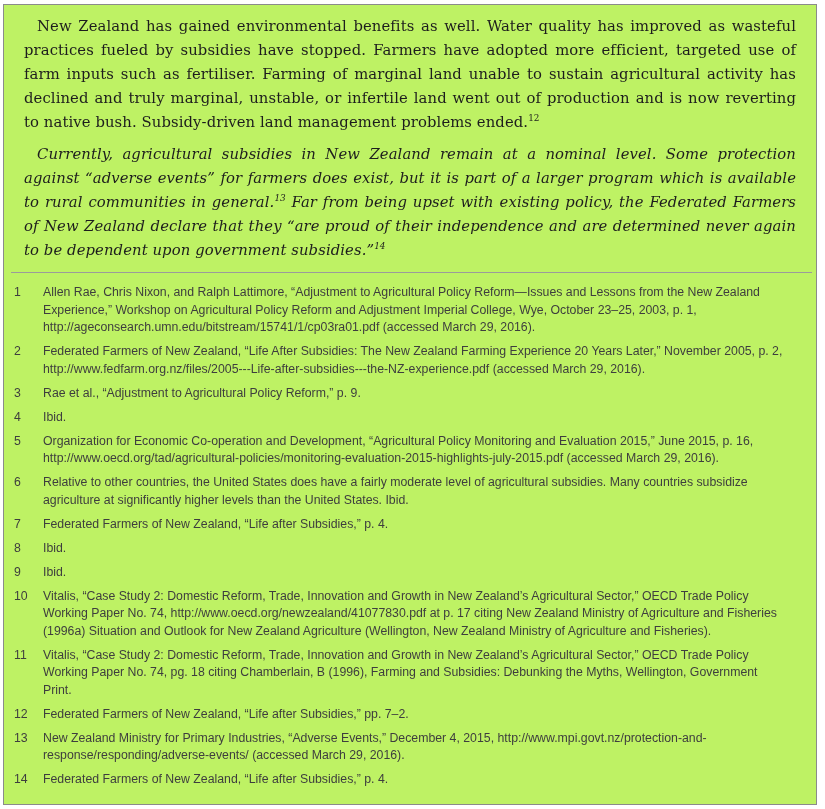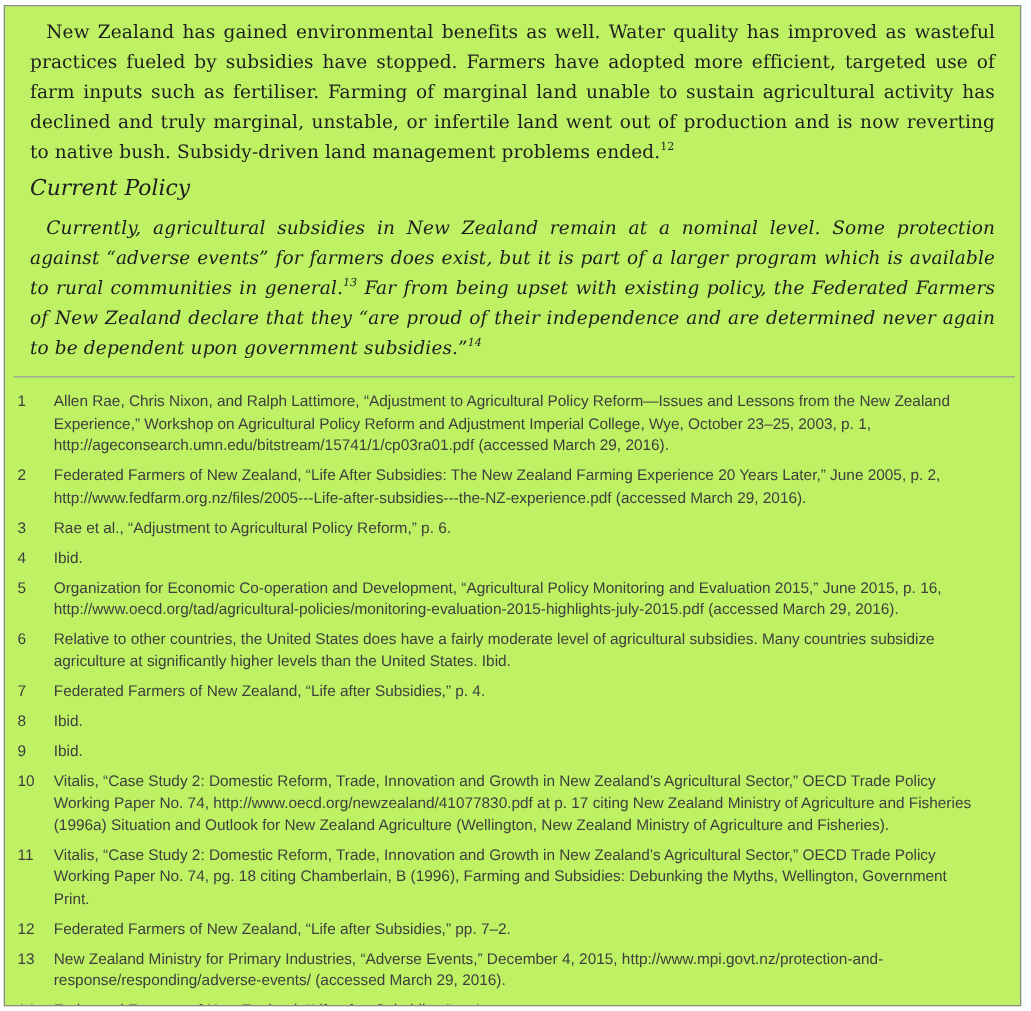--- a/index.html
+++ b/index.html
@@ -53,41 +53,40 @@
 </style>
 </head>
 <body>
 
 <div class="frame">
 
   <div class="content">
 
     <p class="para"><span>New Zealand has gained environmental benefits as well. Water quality has improved as wasteful practices fueled by subsidies have stopped. Farmers have adopted more efficient, targeted use of farm inputs such as fertiliser. Farming of marginal land unable to sustain agricultural activity has declined and truly marginal, unstable, or infertile land went out of production and is now reverting to native bush. Subsidy-driven land management problems ended.</span><sup class="ref">12</sup></p>
 
-    <h2 class="heading">Current Policy</h2>
 
     <p class="para para2"><span>Currently, agricultural subsidies in New Zealand remain at a nominal level. Some protection against “adverse events” for farmers does exist, but it is part of a larger program which is available to rural communities in general.</span><sup class="ref">13</sup><span> Far from being upset with existing policy, the Federated Farmers of New Zealand declare that they “are proud of their independence and are determined never again to be dependent upon government subsidies.”</span><sup class="ref">14</sup></p>
 
   </div>
 
   <hr class="divider">
 
   <div class="footnotes">
 
     <div class="fn">
       <span class="fn-num">1</span>
       <span class="fn-text">Allen Rae, Chris Nixon, and Ralph Lattimore, “Adjustment to Agricultural Policy Reform—Issues and Lessons from the New Zealand Experience,” Workshop on Agricultural Policy Reform and Adjustment Imperial College, Wye, October 23–25, 2003, p. 1, http://ageconsearch.umn.edu/bitstream/15741/1/cp03ra01.pdf (accessed March 29, 2016).</span>
     </div>
     <div class="fn">
       <span class="fn-num">2</span>
-      <span class="fn-text">Federated Farmers of New Zealand, “Life After Subsidies: The New Zealand Farming Experience 20 Years Later,” June 2005, p. 2, http://www.fedfarm.org.nz/files/2005---Life-after-subsidies---the-NZ-experience.pdf (accessed March 29, 2016).</span>
+      <span class="fn-text">Federated Farmers of New Zealand, “Life After Subsidies: The New Zealand Farming Experience 20 Years Later,” November 2005, p. 2, http://www.fedfarm.org.nz/files/2005---Life-after-subsidies---the-NZ-experience.pdf (accessed March 29, 2016).</span>
     </div>
     <div class="fn">
       <span class="fn-num">3</span>
-      <span class="fn-text">Rae et al., “Adjustment to Agricultural Policy Reform,” p. 6.</span>
+      <span class="fn-text">Rae et al., “Adjustment to Agricultural Policy Reform,” p. 9.</span>
     </div>
     <div class="fn">
       <span class="fn-num">4</span>
       <span class="fn-text">Ibid.</span>
     </div>
     <div class="fn">
       <span class="fn-num">5</span>
       <span class="fn-text">Organization for Economic Co-operation and Development, “Agricultural Policy Monitoring and Evaluation 2015,” June 2015, p. 16, http://www.oecd.org/tad/agricultural-policies/monitoring-evaluation-2015-highlights-july-2015.pdf (accessed March 29, 2016).</span>
     </div>
     <div class="fn">

